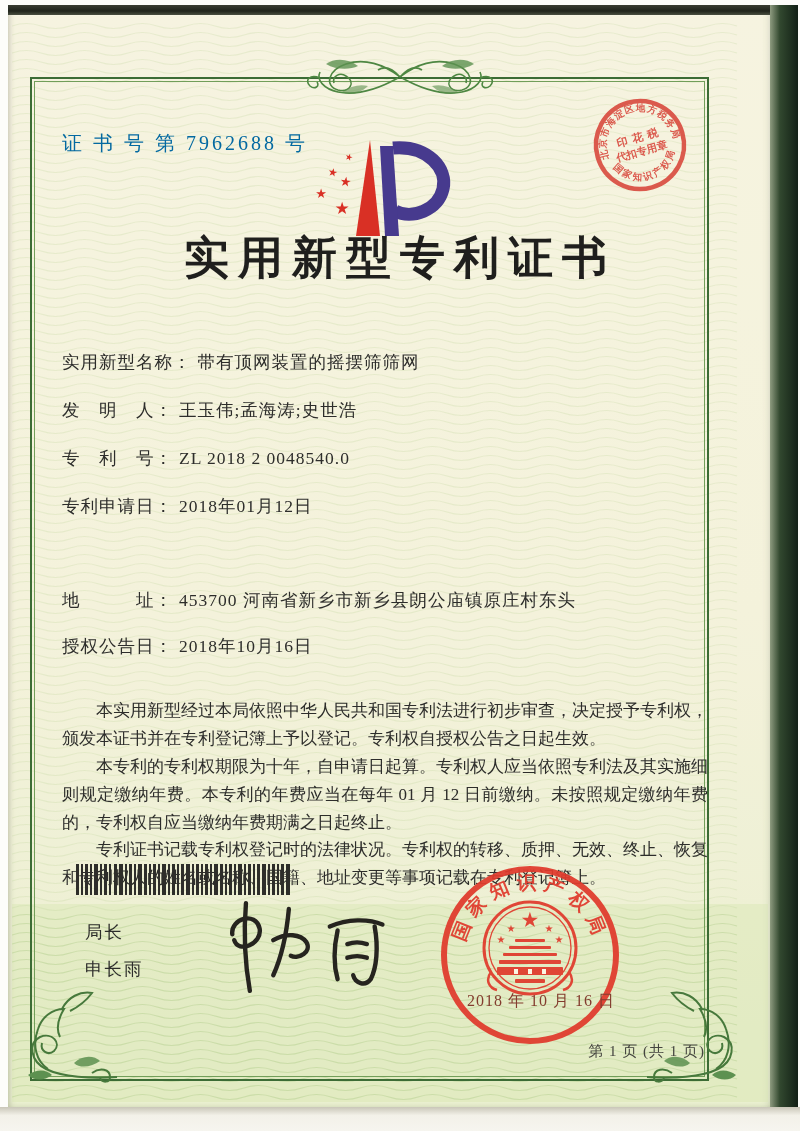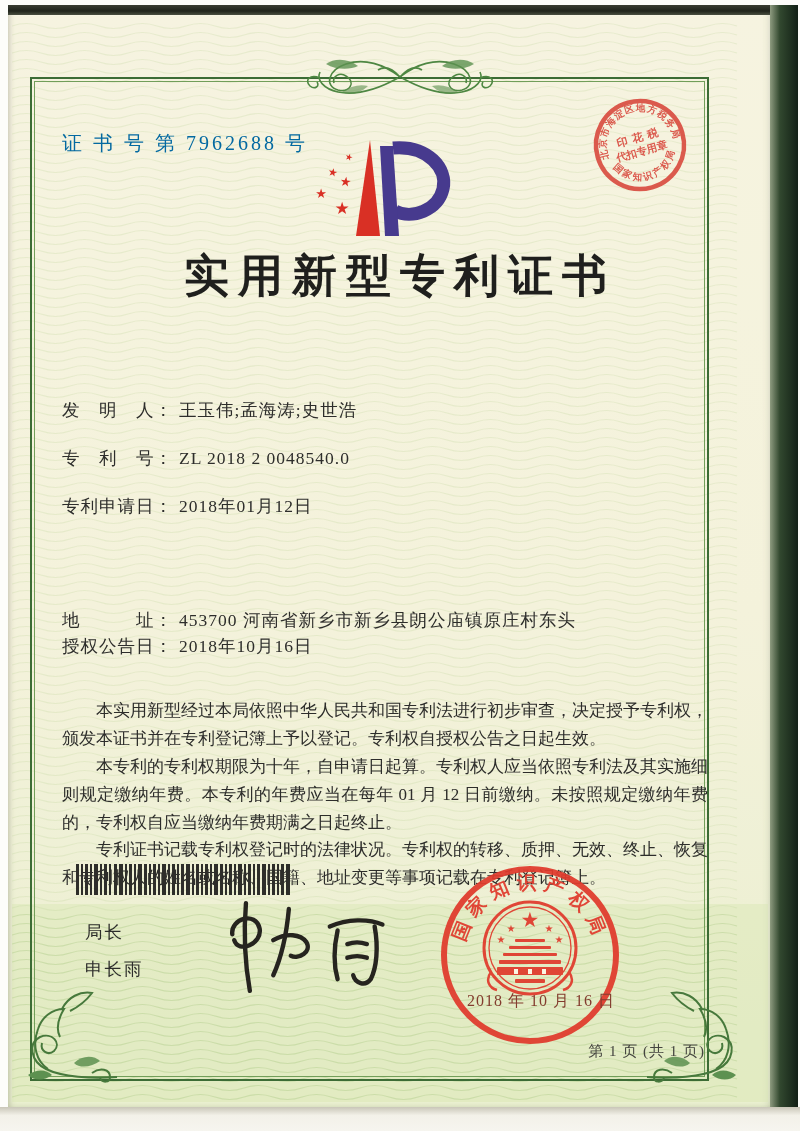--- a/index.html
+++ b/index.html
@@ -8,21 +8,21 @@
   .paper{position:absolute;left:8px;top:5px;width:764px;height:1102px;
          background:linear-gradient(180deg,#f8f5e4 0%,#f6f3df 55%,#eef1d6 82%,#e9efcf 100%);
          box-shadow:inset 4px 0 6px -3px rgba(90,90,70,.35), inset -6px 0 8px -5px rgba(60,80,50,.3);}
   .edge-top{position:absolute;left:8px;top:5px;width:788px;height:10px;background:linear-gradient(180deg,#3a3d31,#20241b 60%,#4a4f40);}
   .edge-right{position:absolute;left:770px;top:5px;width:28px;height:1103px;background:linear-gradient(90deg,#8e9b80 0%,#32482f 35%,#122015 100%);}
   .edge-bottom{position:absolute;left:0;top:1107px;width:800px;height:24px;background:linear-gradient(180deg,#c9c6b8 0,#f3f1e9 35%,#f6f5ef 100%);}
   .frame{position:absolute;left:30px;top:77px;width:675px;height:1000px;border:2px solid #3c6c35;}
   .frame-inner{position:absolute;left:2px;top:2px;right:2px;bottom:2px;border:1px solid #719e59;}
   .abs{position:absolute;}
   .certno{left:62px;top:130px;font-size:20px;letter-spacing:3px;color:#0369a1;}
-  .title{left:100px;top:246px;width:600px;text-align:center;font-size:45px;font-weight:600;letter-spacing:9px;color:#1f1f1d;}
+  .title{left:100px;top:228px;width:600px;text-align:center;font-size:45px;font-weight:600;letter-spacing:9px;color:#1f1f1d;}
   .field{left:62px;width:650px;font-size:17.5px;color:#2d2d2b;white-space:nowrap;}
   .field .lbl{letter-spacing:1px;}
   .field .val{margin-left:6px;letter-spacing:1px;}
   .bodytext{left:62px;top:668px;width:646px;font-size:17px;line-height:1.64;color:#2d2d2b;text-align:justify;margin-top:29px;}
   .bodytext p{margin:0;text-indent:2em;}
   .official{left:85px;font-size:17.5px;color:#2d2d2b;letter-spacing:2px;}
   .sealdate{left:467px;top:991px;font-size:16px;color:#833c2e;letter-spacing:1px;z-index:6;}
   .footer{left:30px;top:1042px;width:675px;text-align:right;font-size:15px;color:#44443f;letter-spacing:1px;}
   svg{display:block;}
 </style>
@@ -219,30 +219,33 @@
       <text x="52" y="24" font-size="9" transform="rotate(18 52 24)">★</text>
       <text x="36" y="40" font-size="11" transform="rotate(12 36 40)">★</text>
       <text x="49" y="50" font-size="13" transform="rotate(8 49 50)">★</text>
       <text x="25" y="62" font-size="13">★</text>
       <text x="46" y="78" font-size="17">★</text>
     </g>
   </svg>
 
   <div class="abs title">实用新型专利证书</div>
 
+  <div class="abs field" style="top:350px">
+    <span class="lbl">实用新型名称：</span><span class="val">带有顶网装置的摇摆筛筛网</span>
+  </div>
   <div class="abs field" style="top:398px">
     <span class="lbl">发　明　人：</span><span class="val">王玉伟;孟海涛;史世浩</span>
   </div>
   <div class="abs field" style="top:446px">
     <span class="lbl">专　利　号：</span><span class="val">ZL 2018 2 0048540.0</span>
   </div>
   <div class="abs field" style="top:494px">
     <span class="lbl">专利申请日：</span><span class="val">2018年01月12日</span>
   </div>
-  <div class="abs field" style="top:608px">
+  <div class="abs field" style="top:588px">
     <span class="lbl">地　　　址：</span><span class="val">453700 河南省新乡市新乡县朗公庙镇原庄村东头</span>
   </div>
   <div class="abs field" style="top:634px">
     <span class="lbl">授权公告日：</span><span class="val">2018年10月16日</span>
   </div>
 
   <div class="abs bodytext">
     <p>本实用新型经过本局依照中华人民共和国专利法进行初步审查，决定授予专利权，颁发本证书并在专利登记簿上予以登记。专利权自授权公告之日起生效。</p>
     <p>本专利的专利权期限为十年，自申请日起算。专利权人应当依照专利法及其实施细则规定缴纳年费。本专利的年费应当在每年 01 月 12 日前缴纳。未按照规定缴纳年费的，专利权自应当缴纳年费期满之日起终止。</p>
     <p>专利证书记载专利权登记时的法律状况。专利权的转移、质押、无效、终止、恢复和专利权人的姓名或名称、国籍、地址变更等事项记载在专利登记簿上。</p>

